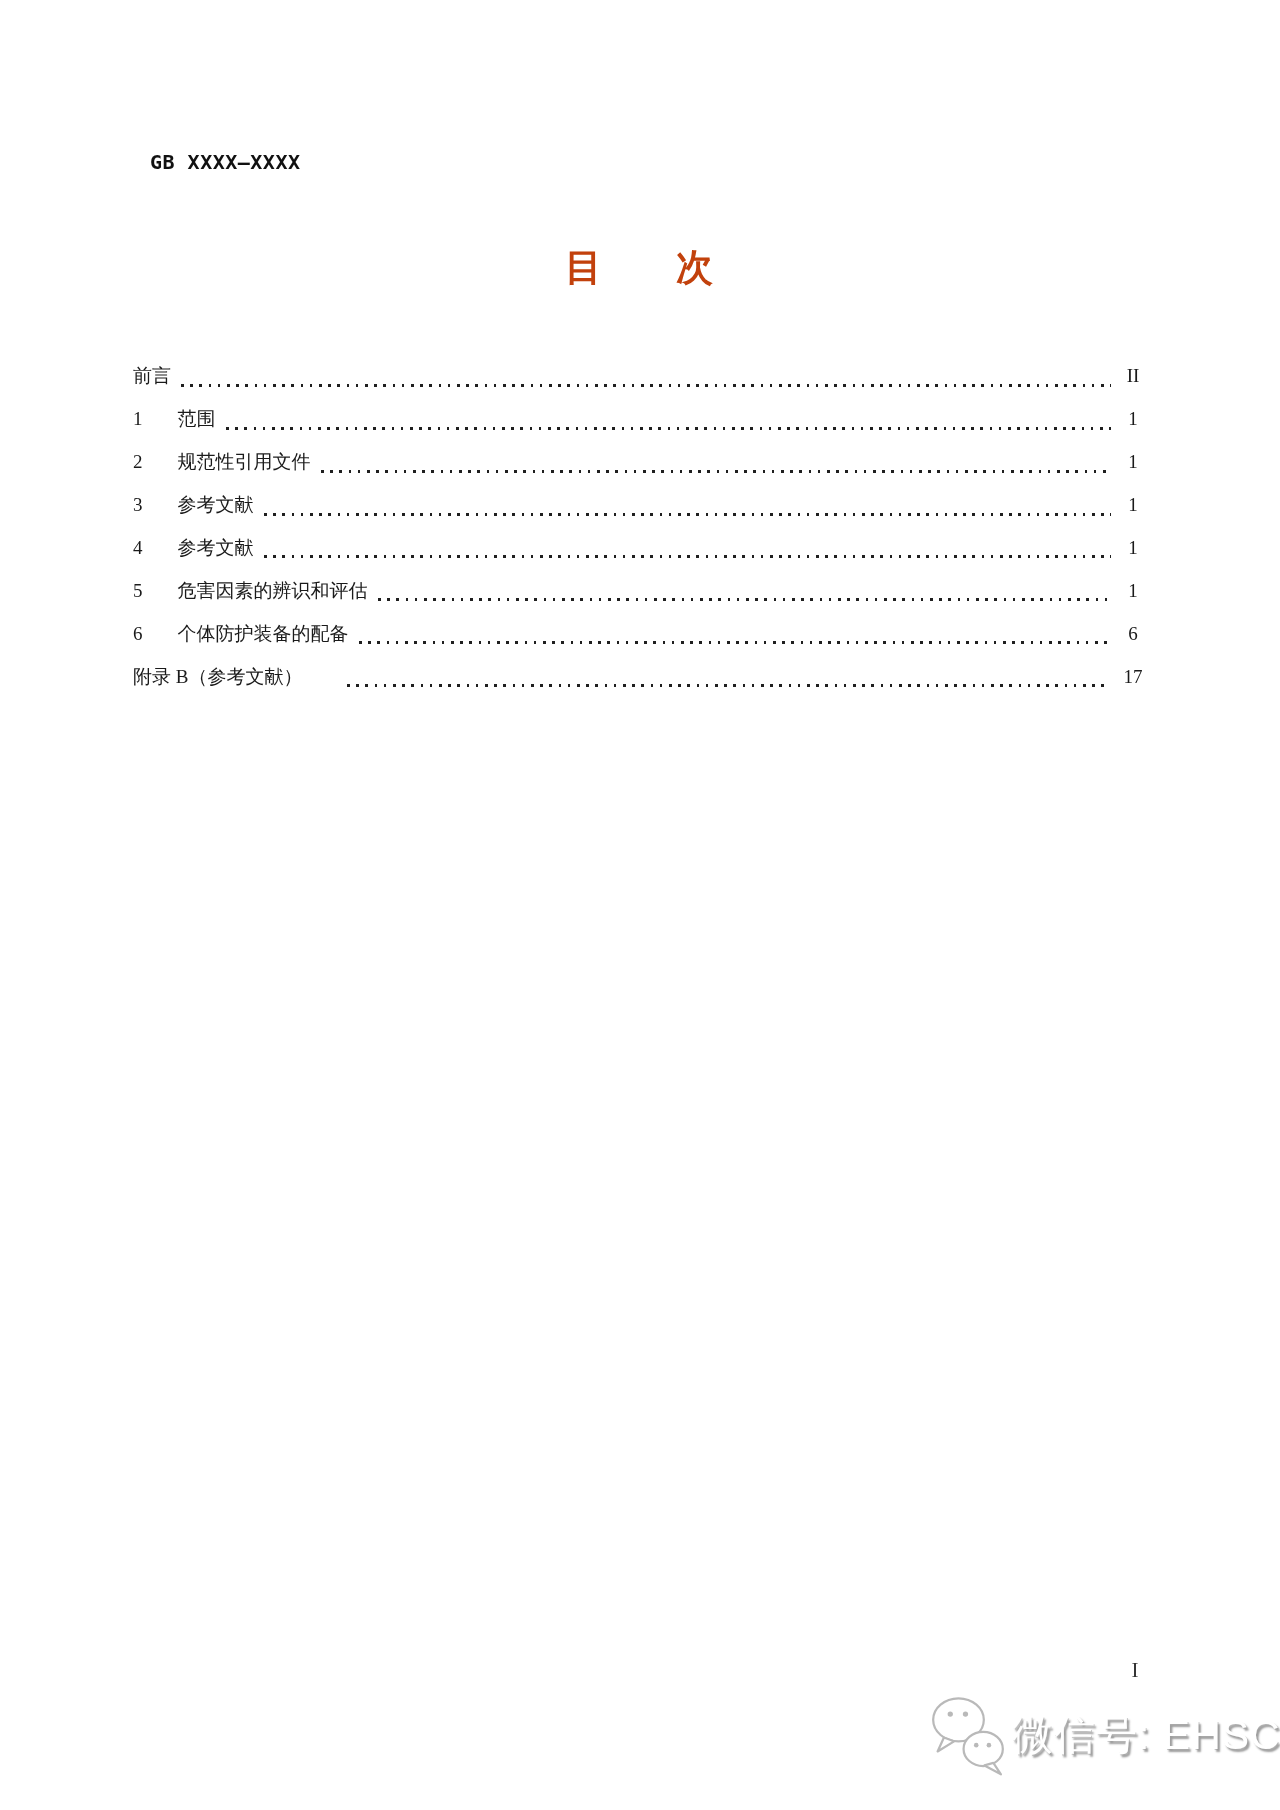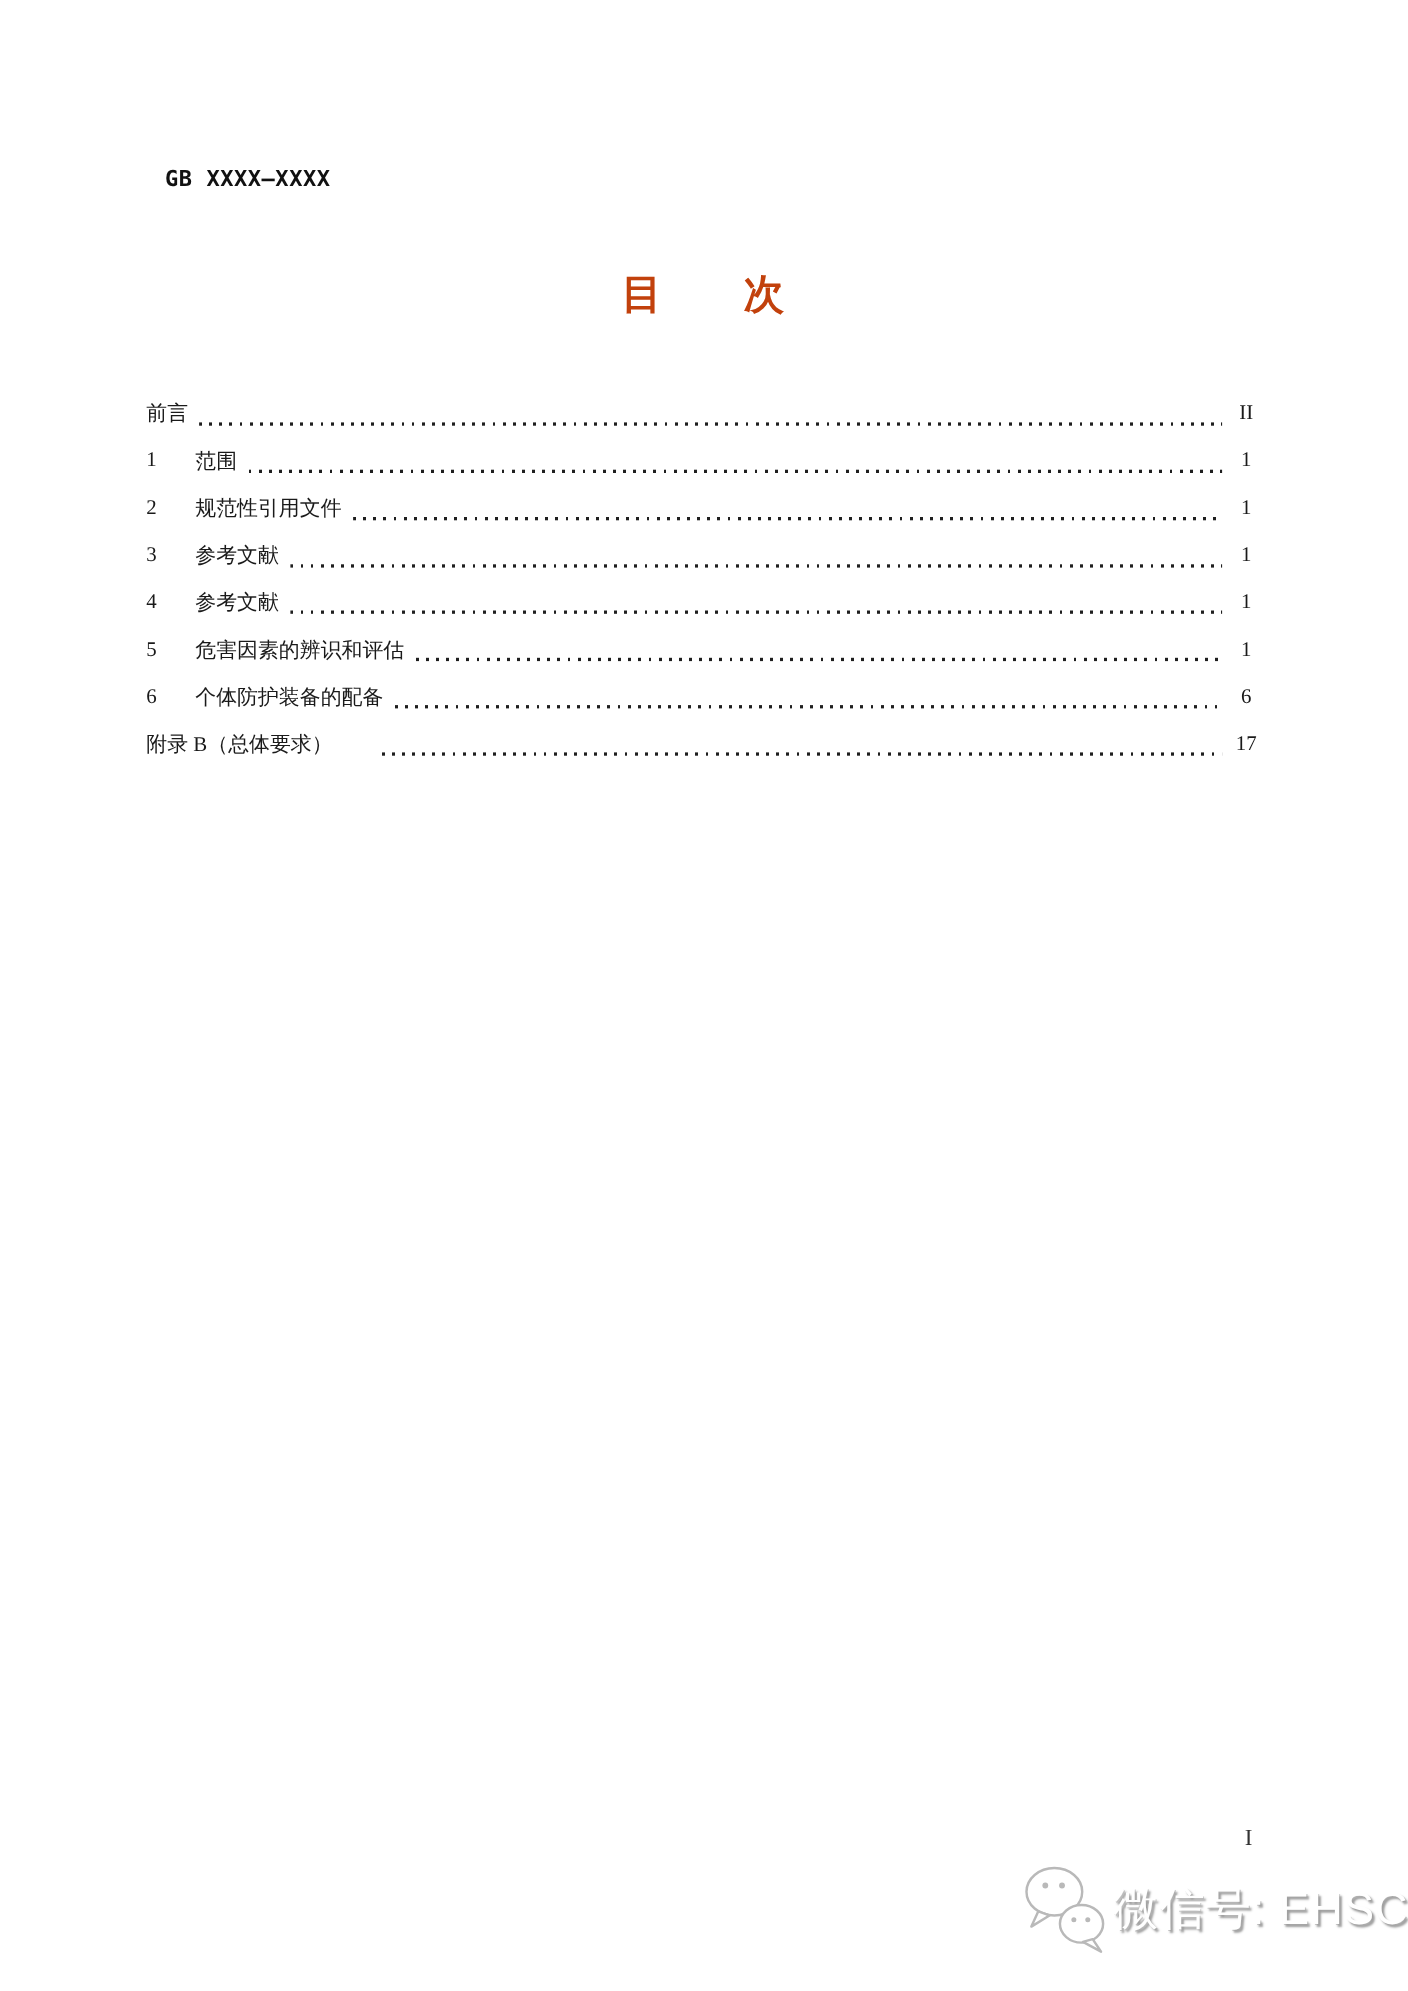--- a/index.html
+++ b/index.html
@@ -152,21 +152,21 @@
     <span class="toc-dots"></span>
     <span class="toc-page">1</span>
   </div>
   <div class="toc-row">
     <span class="toc-prefix">6</span>
       <span class="toc-title">个体防护装备的配备</span>
     <span class="toc-dots"></span>
     <span class="toc-page">6</span>
   </div>
   <div class="toc-row">
-    <span class="toc-prefix">附录 B（总体要求）</span>
+    <span class="toc-prefix">附录 B（参考文献）</span>
     <span class="toc-dots"></span>
     <span class="toc-page">17</span>
   </div>
 </div>
 
 <div class="footer-page-num">I</div>
 
 <div class="watermark">
   <span class="wechat-icon-wrap">
     <svg width="76" height="84" viewBox="0 0 120 132" xmlns="http://www.w3.org/2000/svg">

